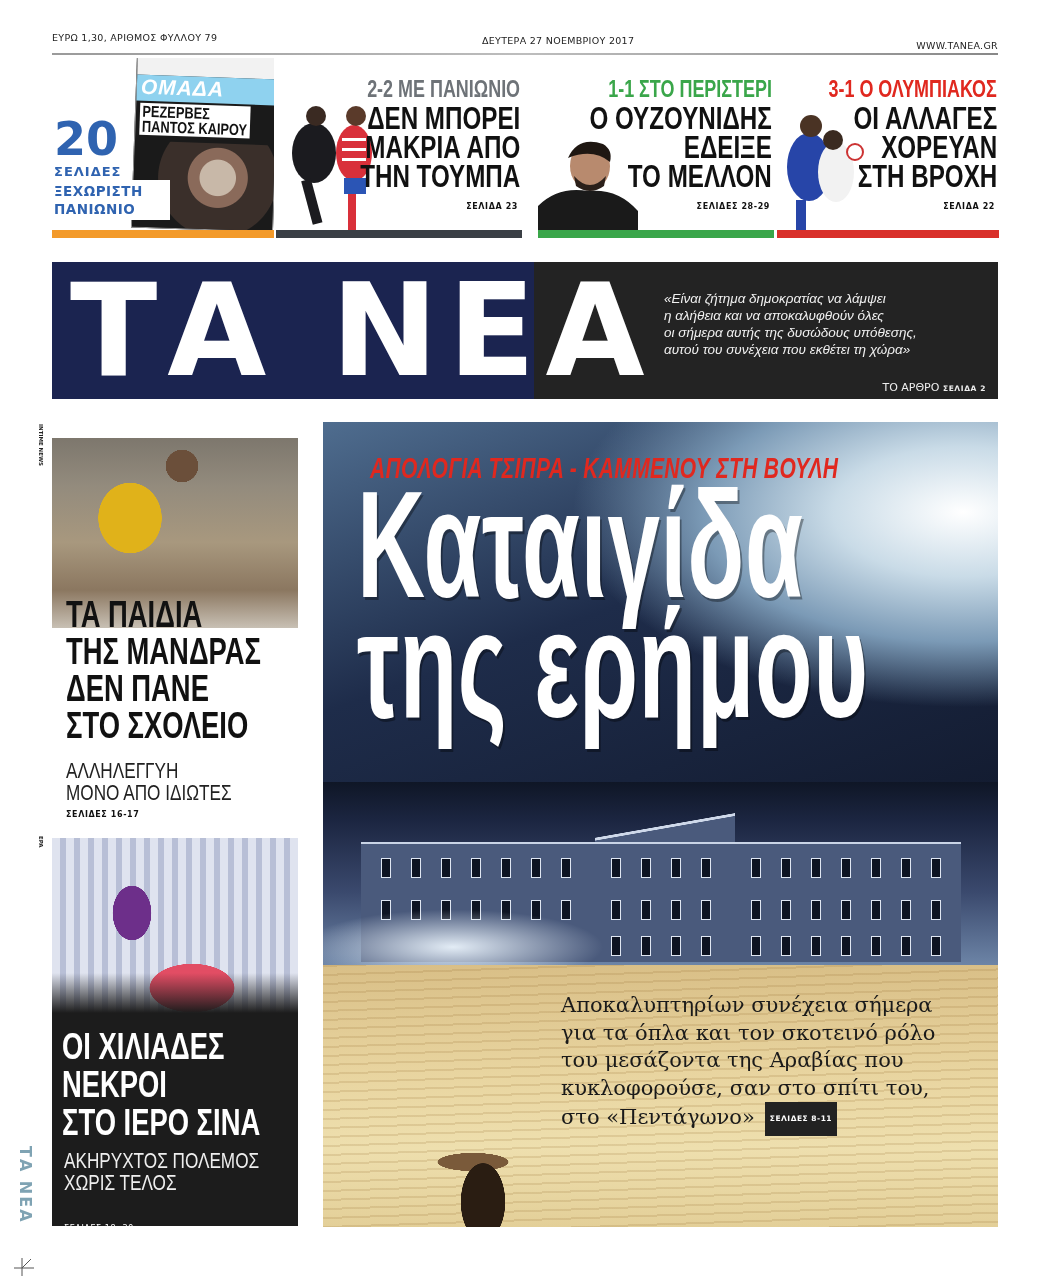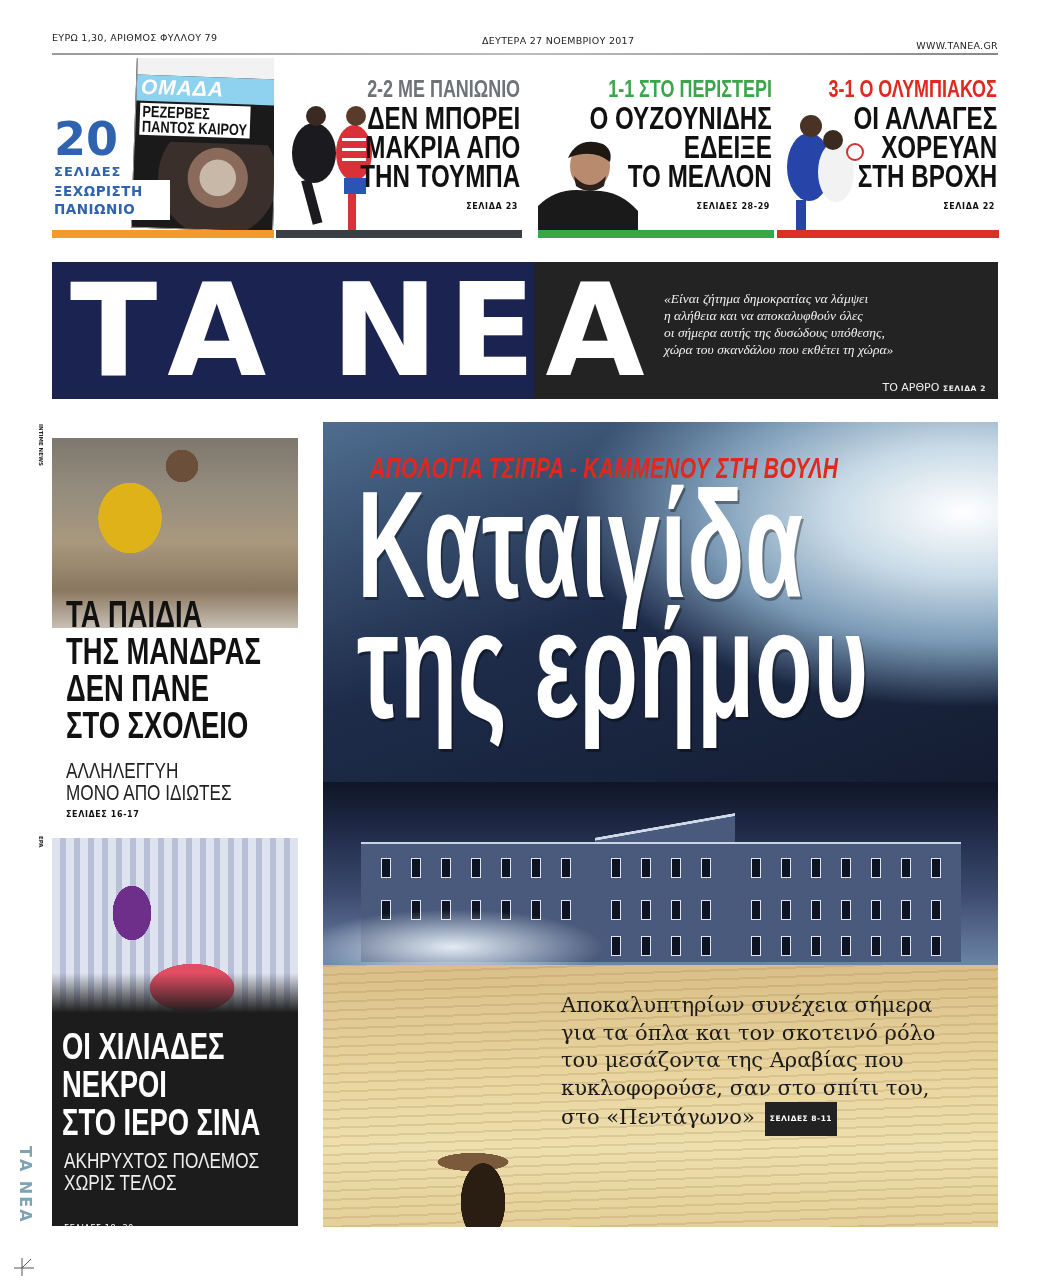--- a/index.html
+++ b/index.html
@@ -33,21 +33,21 @@
   #p1 .mag .pic { position: absolute; left: 0; top: 88px; width: 100%; height: 86px; background: radial-gradient(circle at 60% 40%, #c8b8a8 0 18%, #8a6a5a 19% 30%, #3a2f2a 31% 60%, #1a1a1a 61%); }
 
   #p2 { left: 276px; width: 246px; }
   #p3 { left: 538px; width: 236px; }
   #p4 { left: 777px; width: 222px; }
 
   
   .masthead { position: absolute; left: 52px; top: 262px; width: 946px; height: 137px; background: #232323; }
   .masthead .blue { position: absolute; left: 0; top: 0; width: 482px; height: 137px; background: #1b2450; }
   .masthead .logo { position: absolute; left: 18px; top: -6px; font-family: "DejaVu Sans", sans-serif; font-weight: bold; font-size: 128px; color: #fff; letter-spacing: 10px; line-height: 150px; white-space: nowrap; }
-  .masthead .quote { position: absolute; left: 612px; top: 28px; width: 330px; font-family: Liberation Serif, serif; font-style: italic; font-size: 13.5px; line-height: 17px; color: #f0f0f0; }
+  .masthead .quote { position: absolute; left: 612px; top: 28px; width: 330px; font-family: Liberation Sans, sans-serif; font-style: italic; font-size: 13.5px; line-height: 17px; color: #f0f0f0; }
   .masthead .art { position: absolute; right: 12px; top: 111px; font-family: "DejaVu Sans", sans-serif; font-size: 11px; color: #eee; margin-top: 8px; }
   .masthead .art b { font-size: 7.5px; letter-spacing: 0.6px; }
 
   
   .story1 { position: absolute; left: 52px; top: 422px; width: 246px; height: 390px; margin-top: 16px; }
   .story1 .img { position: absolute; left: 0; top: 0; width: 246px; height: 190px; background:
     radial-gradient(ellipse 45px 50px at 78px 80px, #e0b21a 0 70%, transparent 71%),
     radial-gradient(circle 18px at 130px 28px, #6b4f3a 0 90%, transparent 91%),
     linear-gradient(180deg, #7d776d 0%, #938b7d 25%, #a8987e 55%, #8b7760 80%, #c8c0b4 100%); }
   .story1 .head { position: absolute; left: 14px; top: 158px; font-weight: bold; font-size: 37px; line-height: 37px; transform: scaleX(0.74); transform-origin: left top; white-space: nowrap; color: #111; }
@@ -181,21 +181,21 @@
 </div>
 
 <div class="masthead">
   <div class="blue">
     <div class="logo">ΤΑ ΝΕΑ</div>
   </div>
   <div class="quote">
     <div>«Είναι ζήτημα δημοκρατίας να λάμψει</div>
     <div>η αλήθεια και να αποκαλυφθούν όλες</div>
     <div>οι σήμερα αυτής της δυσώδους υπόθεσης,</div>
-    <div>χώρα του σκανδάλου που εκθέτει τη χώρα»</div>
+    <div>αυτού του συνέχεια που εκθέτει τη χώρα»</div>
   </div>
   <div class="art">
     <span>ΤΟ ΑΡΘΡΟ</span>
     <b>ΣΕΛΙΔΑ 2</b>
   </div>
 </div>
 
 <div class="vcredit" style="left:38px;top:424px">INTIME NEWS</div>
 <div class="story1">
   <div class="img"></div>

